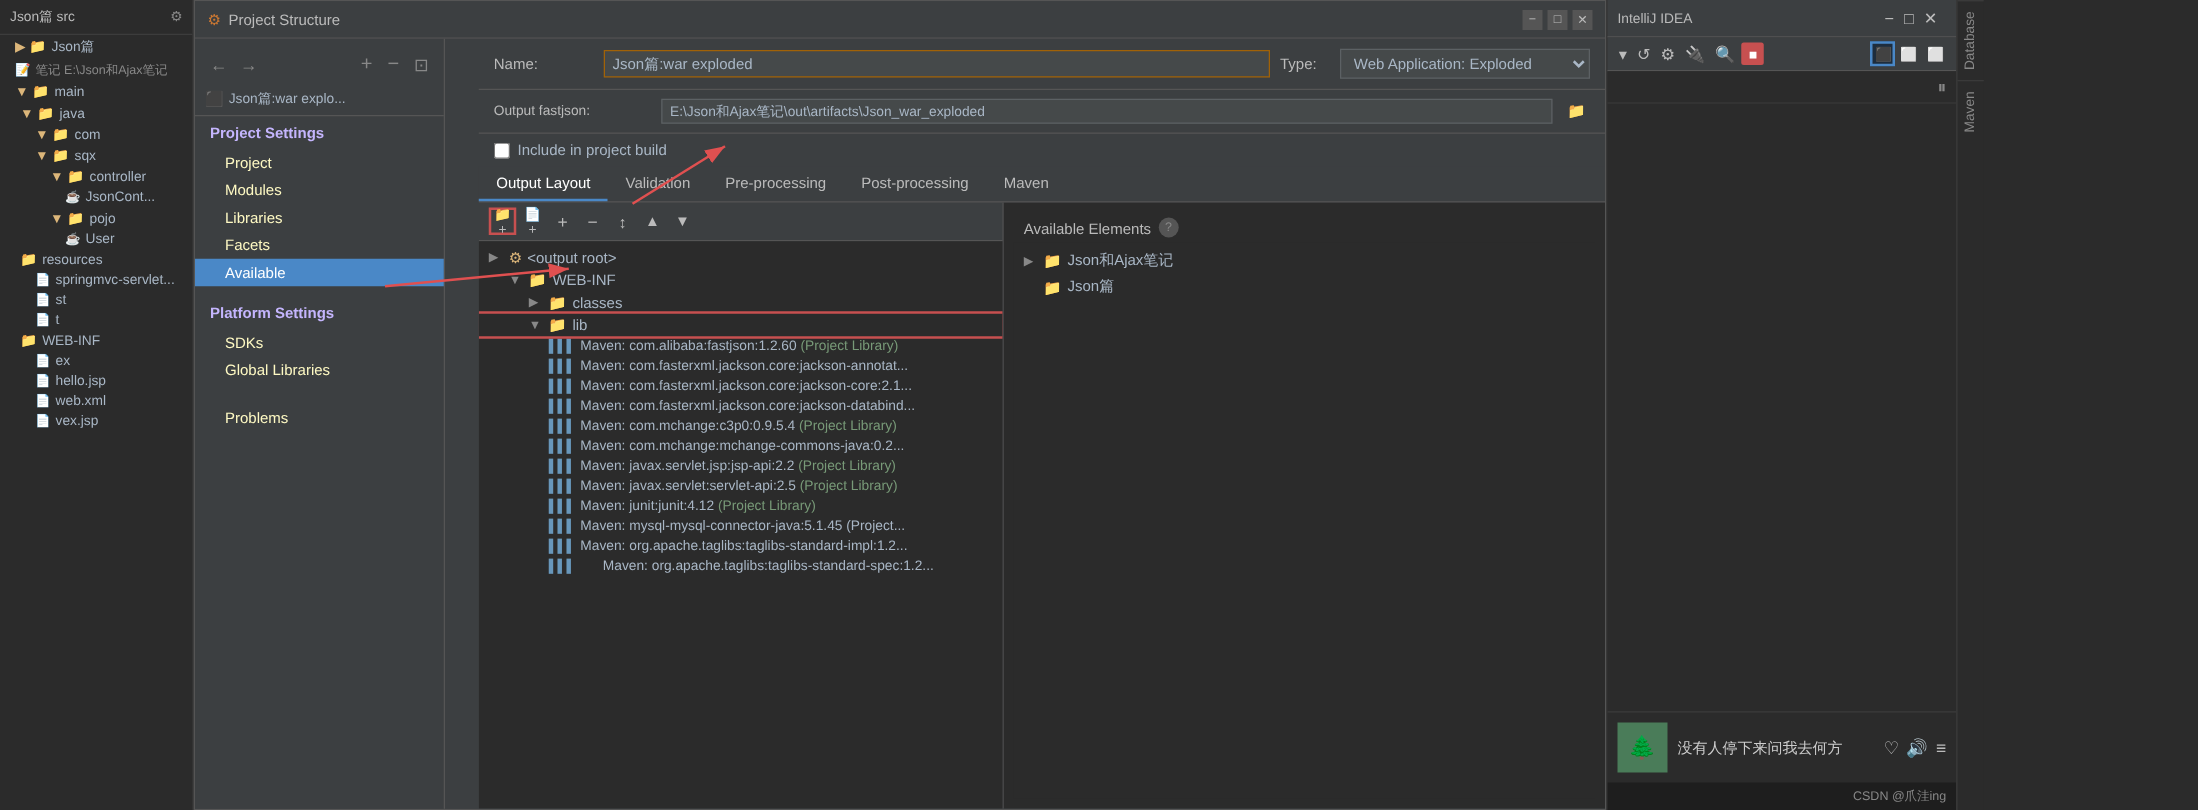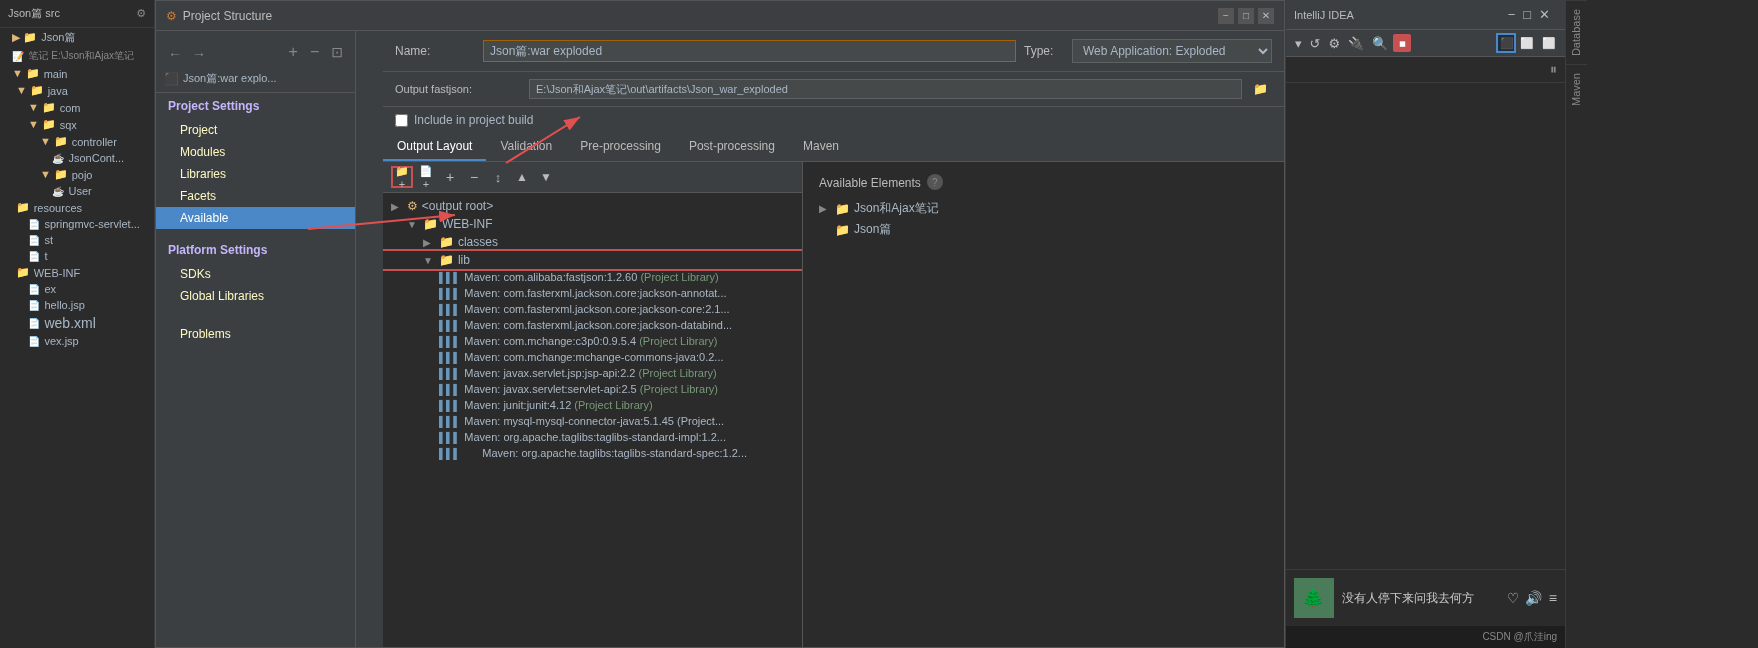--- a/index.html
+++ b/index.html
@@ -177,21 +177,21 @@
     <div class="file-tree-item tree-indent2">
       <span style="font-size:10px;">📄</span>
       <span style="font-size:11px;">ex</span>
     </div>
     <div class="file-tree-item tree-indent2">
       <span style="color:#6897bb; font-size:10px;">📄</span>
       <span style="font-size:11px;">hello.jsp</span>
     </div>
     <div class="file-tree-item tree-indent2">
       <span style="color:#cc7832; font-size:10px;">📄</span>
-      <span style="font-size:14px;">web.xml</span>
+      <span style="font-size:11px;">web.xml</span>
     </div>
     <div class="file-tree-item tree-indent2">
       <span style="color:#6897bb; font-size:10px;">📄</span>
       <span style="font-size:11px;">vex.jsp</span>
     </div>
   </div>
 
   <div class="dialog">
 
     <div class="dialog-titlebar">

